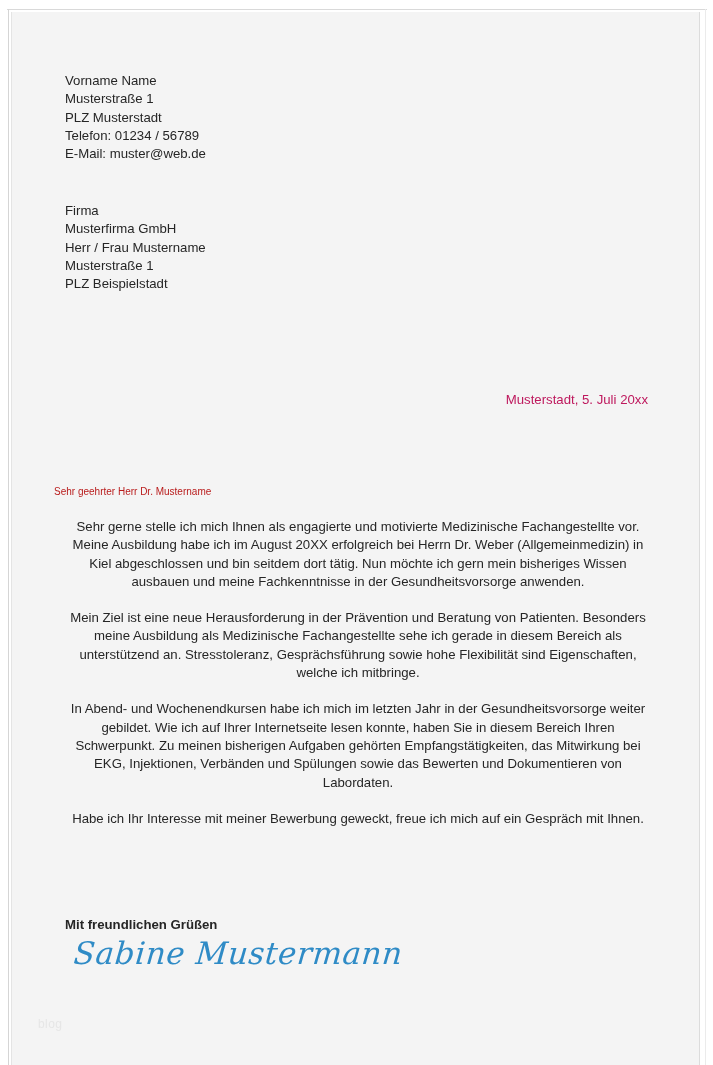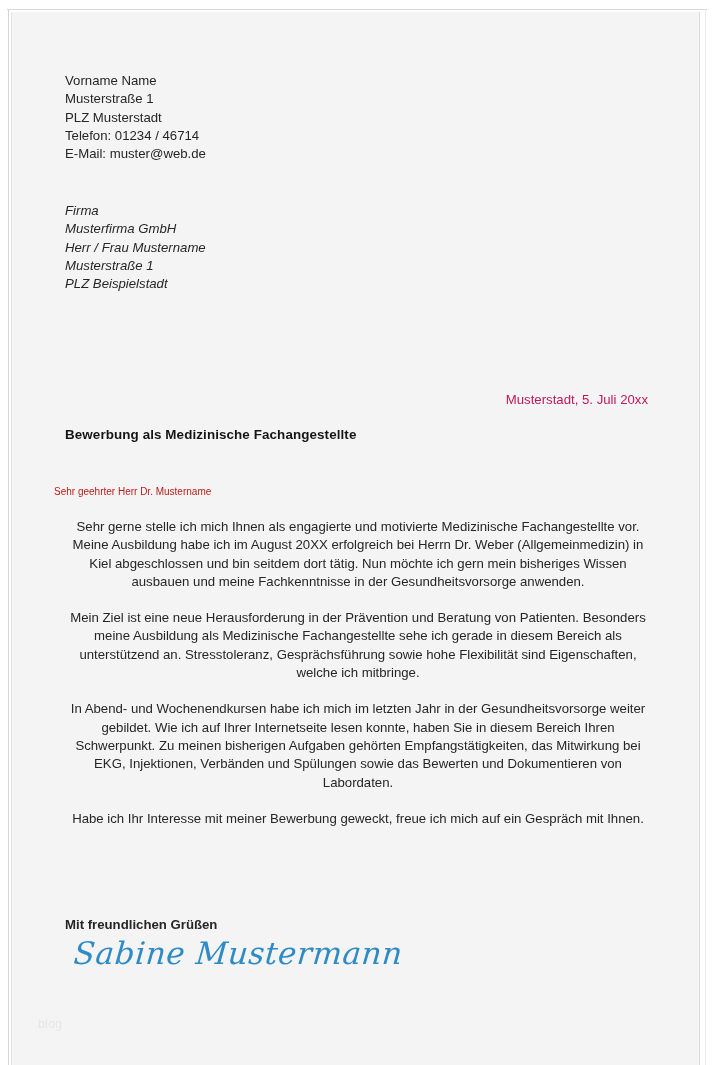--- a/index.html
+++ b/index.html
@@ -90,21 +90,21 @@
   
   .addr-block {
     position: absolute;
     left: 53px;
     color: #262626;
     font-size: 13.2px;
     line-height: 18.3px;
     white-space: pre-line;
   }
   .sender-block { top: 60px; }
-  .recipient-block { top: 190px; font-style: italic; }
+  .recipient-block { top: 190px; }
 
   .date-line {
     position: absolute;
     right: 51px;
     top: 379px;
     font-size: 13.2px;
     line-height: 18px;
     color: #be185d;
   }
 
@@ -184,32 +184,31 @@
   <div class="sheet-shadow-left2"></div>
   <div class="sheet-shadow-right"></div>
   <div class="sheet-shadow-right2"></div>
 
   <div class="sheet">
     <div class="letter">
 
       <div class="addr-block sender-block">Vorname Name
 Musterstraße 1
 PLZ Musterstadt
-Telefon: 01234 / 46714
+Telefon: 01234 / 56789
 E-Mail: muster@web.de</div>
 
       <div class="addr-block recipient-block">Firma
 Musterfirma GmbH
 Herr / Frau Mustername
 Musterstraße 1
 PLZ Beispielstadt</div>
 
       <div class="date-line">Musterstadt, 5. Juli 20xx</div>
 
-      <div class="subject-line">Bewerbung als Medizinische Fachangestellte</div>
 
       <div class="salutation">Sehr geehrter Herr Dr. Mustername</div>
 
       <div class="body-copy">
         <p>Sehr gerne stelle ich mich Ihnen als engagierte und motivierte Medizinische Fachangestellte vor. Meine Ausbildung habe ich im August 20XX erfolgreich bei Herrn Dr. Weber (Allgemeinmedizin) in Kiel abgeschlossen und bin seitdem dort tätig. Nun möchte ich gern mein bisheriges Wissen ausbauen und meine Fachkenntnisse in der Gesundheitsvorsorge anwenden.</p>
         <p>Mein Ziel ist eine neue Herausforderung in der Prävention und Beratung von Patienten. Besonders meine Ausbildung als Medizinische Fachangestellte sehe ich gerade in diesem Bereich als unterstützend an. Stresstoleranz, Gesprächsführung sowie hohe Flexibilität sind Eigenschaften, welche ich mitbringe.</p>
         <p>In Abend- und Wochenendkursen habe ich mich im letzten Jahr in der Gesundheitsvorsorge weiter gebildet. Wie ich auf Ihrer Internetseite lesen konnte, haben Sie in diesem Bereich Ihren Schwerpunkt. Zu meinen bisherigen Aufgaben gehörten Empfangstätigkeiten, das Mitwirkung bei EKG, Injektionen, Verbänden und Spülungen sowie das Bewerten und Dokumentieren von Labordaten.</p>
         <p>Habe ich Ihr Interesse mit meiner Bewerbung geweckt, freue ich mich auf ein Gespräch mit Ihnen.</p>
       </div>
 

